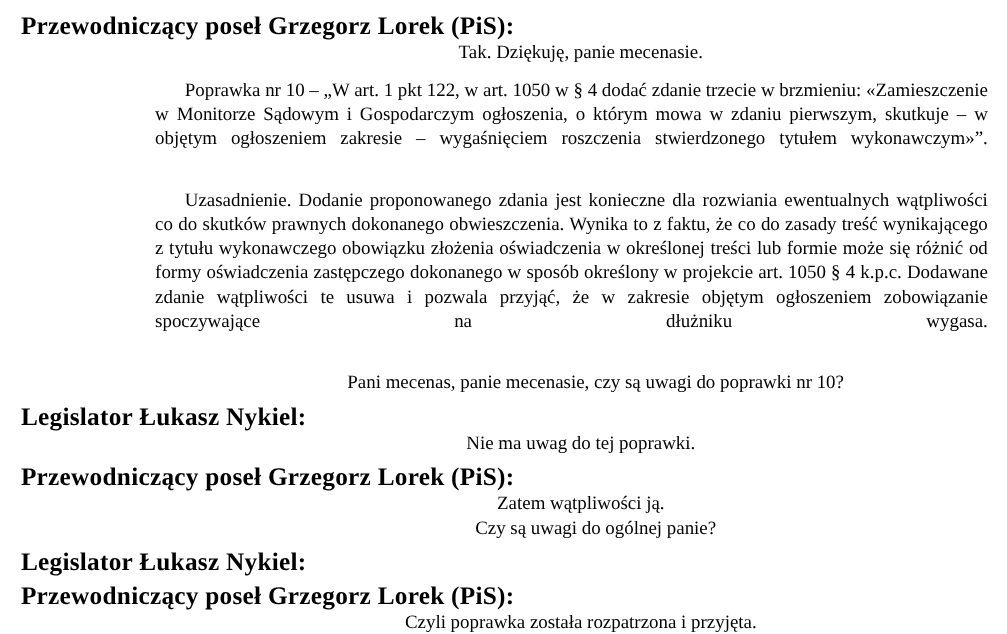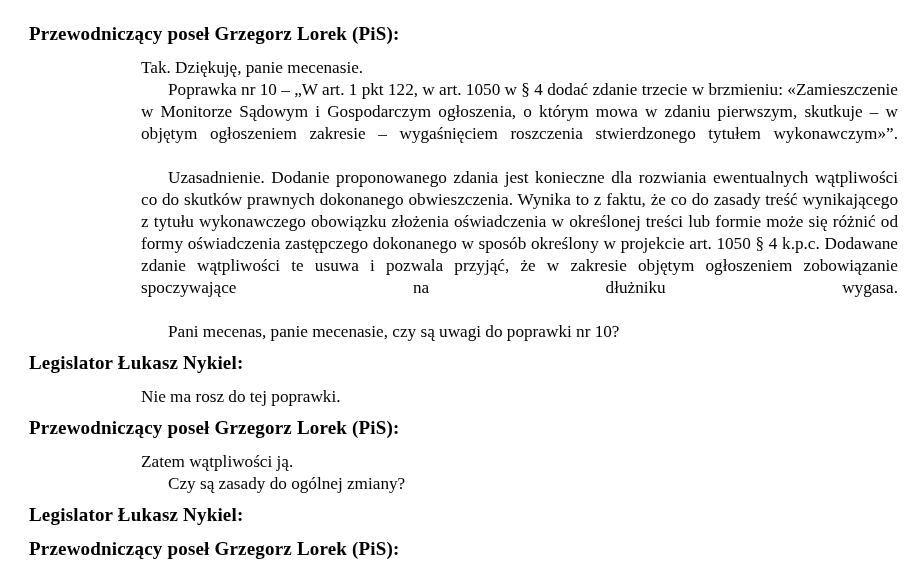--- a/index.html
+++ b/index.html
@@ -21,31 +21,31 @@
     position: relative;
     width: 915px;
     height: 576px;
     box-sizing: border-box;
     padding: 0;
   }
 
   
   .speaker {
     font-weight: bold;
-    font-size: 19px;
+    font-size: 23px;
     line-height: 22px;
     letter-spacing: 0.01em;
-    margin: 12px;
+    margin: 2px;
     padding: 0 0 0 17px;
     white-space: nowrap;
   }
 
   
   .utterance {
-    margin: 0;
+    margin: 12px;
     padding: 0;
     margin-left: 141px;
     margin-right: 17px;       
     font-size: 17.2px;
     line-height: 22px;
     text-align: justify;
     text-justify: inter-word;
     hyphens: manual;
   }
   .utterance.first-line-indent {
@@ -58,21 +58,21 @@
     width: 100%;
   }
 
   
   .line {
     margin: 0;
     padding: 0;
     margin-left: 141px;
     font-size: 17.2px;
     line-height: 22px;
-    text-align: left;
+    text-align: center;
     white-space: nowrap;
   }
   .line.indent {
     margin-left: 168px;
   }
 
   
   .turn { margin: 0; padding: 0; }
   .gap-before-speaker { margin-top: 9px; }
 
@@ -86,30 +86,31 @@
   <div class="turn">
     <div class="speaker pad-top">Przewodniczący poseł Grzegorz Lorek (PiS):</div>
     <div class="line">Tak. Dziękuję, panie mecenasie.</div>
     <div class="utterance first-line-indent">Poprawka nr 10 – „W art. 1 pkt 122, w art. 1050 w § 4 dodać zdanie trzecie w brzmie­niu: «Zamieszczenie w Monitorze Sądowym i Gospodarczym ogłoszenia, o którym mowa w zdaniu pierwszym, skutkuje – w objętym ogłoszeniem zakresie – wygaśnięciem rosz­czenia stwierdzonego tytułem wykonawczym»”.</div>
     <div class="utterance first-line-indent">Uzasadnienie. Dodanie proponowanego zdania jest konieczne dla rozwiania ewen­tualnych wątpliwości co do skutków prawnych dokonanego obwieszczenia. Wynika to z faktu, że co do zasady treść wynikającego z tytułu wykonawczego obowiązku złoże­nia oświadczenia w określonej treści lub formie może się różnić od formy oświadczenia zastępczego dokonanego w sposób określony w projekcie art. 1050 § 4 k.p.c. Dodawane zdanie wątpliwości te usuwa i pozwala przyjąć, że w zakresie objętym ogłoszeniem zobo­wiązanie spoczywające na dłużniku wygasa.</div>
     <div class="line indent">Pani mecenas, panie mecenasie, czy są uwagi do poprawki nr 10?</div>
   </div>
 
   <div class="turn">
     <div class="speaker gap-before-speaker">Legislator Łukasz Nykiel:</div>
-    <div class="line">Nie ma rosz do tej poprawki.</div>
+    <div class="line">Nie ma uwag do tej poprawki.</div>
   </div>
 
   <div class="turn">
     <div class="speaker gap-before-speaker">Przewodniczący poseł Grzegorz Lorek (PiS):</div>
     <div class="line">Zatem wątpliwości ją.</div>
-    <div class="line indent">Czy są zasady do ogólnej zmiany?</div>
+    <div class="line indent">Czy są uwagi do ogólnej panie?</div>
   </div>
 
   <div class="turn">
     <div class="speaker gap-before-speaker">Legislator Łukasz Nykiel:</div>
   </div>
 
   <div class="turn">
     <div class="speaker gap-before-speaker">Przewodniczący poseł Grzegorz Lorek (PiS):</div>
+    <div class="line">Czyli poprawka została rozpatrzona i przyjęta.</div>
   </div>
 
 </div>
 
 </body></html>

